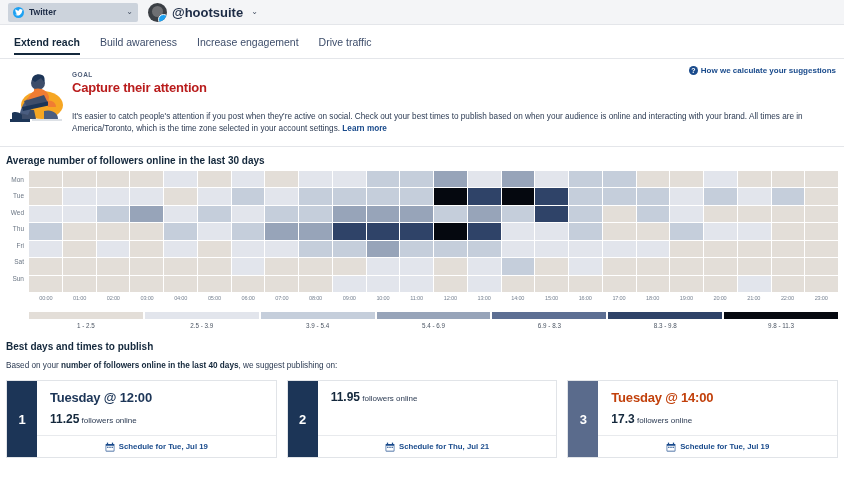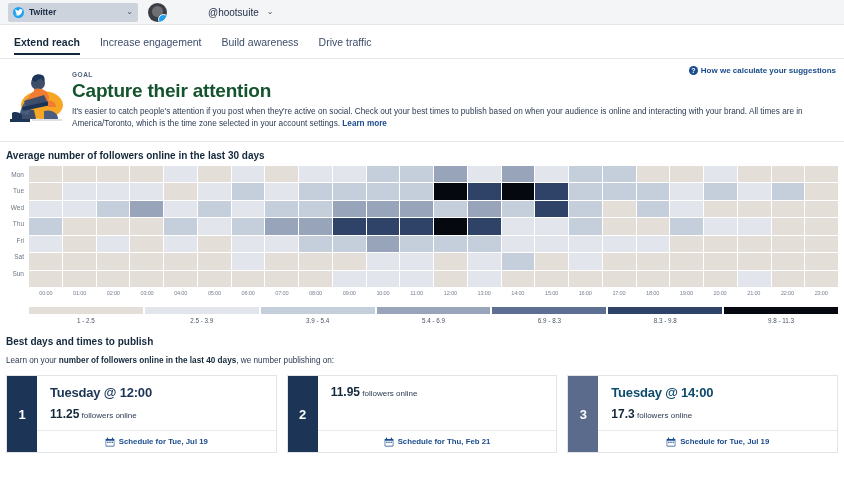--- a/index.html
+++ b/index.html
@@ -49,21 +49,21 @@
   .avatar:before {
     content: ""; position: absolute; left: 4px; top: 3px;
     width: 11px; height: 11px; border-radius: 50%;
     background: #6e6f73;
   }
   .avatar:after {
     content: ""; position: absolute; left: 10px; top: 11px;
     width: 9px; height: 9px; border-radius: 50%;
     background: #1da1f2; border: 1.5px solid #f4f5f7;
   }
-  .acct-label { font-size: 10px; font-weight: normal; color: #1c2b45; margin-left: 36px; }
+  .acct-label { font-size: 13px; font-weight: bold; color: #1c2b45; }
   .acct .caret { margin-left: 3px; }
 
   
   .tabs {
     height: 34px;
     border-bottom: 1px solid #e4e6ea;
     display: flex; align-items: center;
     padding: 0 14px;
     gap: 20px;
     background: #fff;
@@ -89,22 +89,22 @@
     min-height: 68px;
   }
   .illus { width: 72px; flex: 0 0 72px; position: relative; }
   .illus svg { position: absolute; left: 8px; top: 0px; }
   .banner-text { flex: 1; padding-right: 4px; padding-top: 2px; }
   .goal-kicker {
     font-size: 6.5px; font-weight: bold; letter-spacing: .08em;
     color: #4e5d78; margin-bottom: 2px;
   }
   .goal-title {
-    font-size: 19px; font-weight: bold; color: #14532d;
-    letter-spacing: -.2px; margin-bottom: 4px;
+    font-size: 13px; font-weight: bold; color: #b91c1c;
+    letter-spacing: -.2px; margin-bottom: 16px;
   }
   .goal-desc {
     font-size: 8.2px; line-height: 1.5; color: #2b3a52;
     max-width: 800px;
   }
   .goal-desc a { color: #1a4b8c; font-weight: bold; text-decoration: none; }
   .howcalc {
     position: absolute; right: 8px; top: 7px;
     display: flex; align-items: center; gap: 3px;
     font-size: 8px; font-weight: bold; color: #1a4b8c;
@@ -190,21 +190,21 @@
     font-size: 13px; font-weight: bold;
     display: flex; align-items: center; justify-content: center;
   }
   .card.c3 .rank { background: #5a6b8c; }
   .card-body { flex: 1; display: flex; flex-direction: column; }
   .card-main { padding: 9px 0 7px 13px; }
   .card-time {
     font-size: 13px; font-weight: bold; color: #1c3557;
     letter-spacing: -.2px; margin-bottom: 7px;
   }
-  .card.c3 .card-time { color: #0c4a6e; }
+  .card.c3 .card-time { color: #c2410c; }
   .card-count { font-size: 8px; color: #2b3a52; }
   .card-count b { font-size: 12px; font-weight: bold; color: #14283c; }
   .card-foot {
     margin-top: auto;
     border-top: 1px solid #e8eaed;
     height: 22px;
     display: flex; align-items: center; justify-content: center;
     gap: 4px;
   }
   .cal-icon { width: 10px; height: 10px; display: block; }
@@ -225,22 +225,22 @@
   </div>
   <div class="acct">
     <span class="avatar"></span>
     <span class="acct-label">@hootsuite</span>
     <span class="caret">⌄</span>
   </div>
 </div>
 
 <div class="tabs">
   <div class="tab active">Extend reach</div>
+  <div class="tab">Build awareness</div>
   <div class="tab">Increase engagement</div>
-  <div class="tab">Build awareness</div>
   <div class="tab">Drive traffic</div>
 </div>
 
 <div class="banner">
   <div class="illus">
     <svg width="62" height="56" viewBox="0 0 62 56">
       <ellipse cx="34" cy="36" rx="21" ry="14" fill="#f6a623"></ellipse>
       <path d="M24 50 L54 50 L54 52 L24 52 Z" fill="#1c3557" opacity=".15"></path>
       <path d="M8 50 C12 42 18 40 26 41 L28 50 Z" fill="#3d4d6a"></path>
       <path d="M22 28 C18 30 14 36 12 44 L20 46 C22 40 26 36 28 34 Z" fill="#4a5d80"></path>
@@ -502,21 +502,21 @@
         <div class="lg-label">8.3 - 9.8</div>
       </div>
       <div>
         <div class="lg-swatch" style="background: rgb(5, 8, 15);"></div>
         <div class="lg-label">9.8 - 11.3</div>
       </div>
     </div>
 </div>
 
 <div class="bd-title">Best days and times to publish</div>
-<div class="bd-sub"><span>Learn on your </span><b>number of followers online in the last 40 days</b><span>, we number publishing on:</span></div>
+<div class="bd-sub"><span>Based on your </span><b>number of followers online in the last 40 days</b><span>, we suggest publishing on:</span></div>
 
 <div class="cards">
   <div class="card c1">
     <div class="rank">1</div>
     <div class="card-body">
       <div class="card-main">
         <div class="card-time">Tuesday @ 12:00</div>
         <div class="card-count"><b>11.25</b> <span>followers online</span></div>
       </div>
       <div class="card-foot">
@@ -543,21 +543,21 @@
       <div class="card-foot">
         <svg class="cal-icon" viewBox="0 0 16 16">
             <rect x="1" y="3" width="14" height="12" rx="1" fill="#1a4b8c"></rect>
             <rect x="2" y="6" width="12" height="8" fill="#ffffff"></rect>
             <rect x="3" y="1" width="2" height="3" fill="#1a4b8c"></rect>
             <rect x="11" y="1" width="2" height="3" fill="#1a4b8c"></rect>
             <rect x="3.5" y="7.5" width="2" height="2" fill="#1a4b8c"></rect>
             <rect x="7" y="7.5" width="2" height="2" fill="#1a4b8c"></rect>
             <rect x="10.5" y="7.5" width="2" height="2" fill="#1a4b8c"></rect>
           </svg>
-        <span class="sched-label">Schedule for Thu, Feb 21</span>
+        <span class="sched-label">Schedule for Thu, Jul 21</span>
       </div>
     </div>
   </div>
 
   <div class="card c3">
     <div class="rank">3</div>
     <div class="card-body">
       <div class="card-main">
         <div class="card-time">Tuesday @ 14:00</div>
         <div class="card-count"><b>17.3</b> <span>followers online</span></div>

